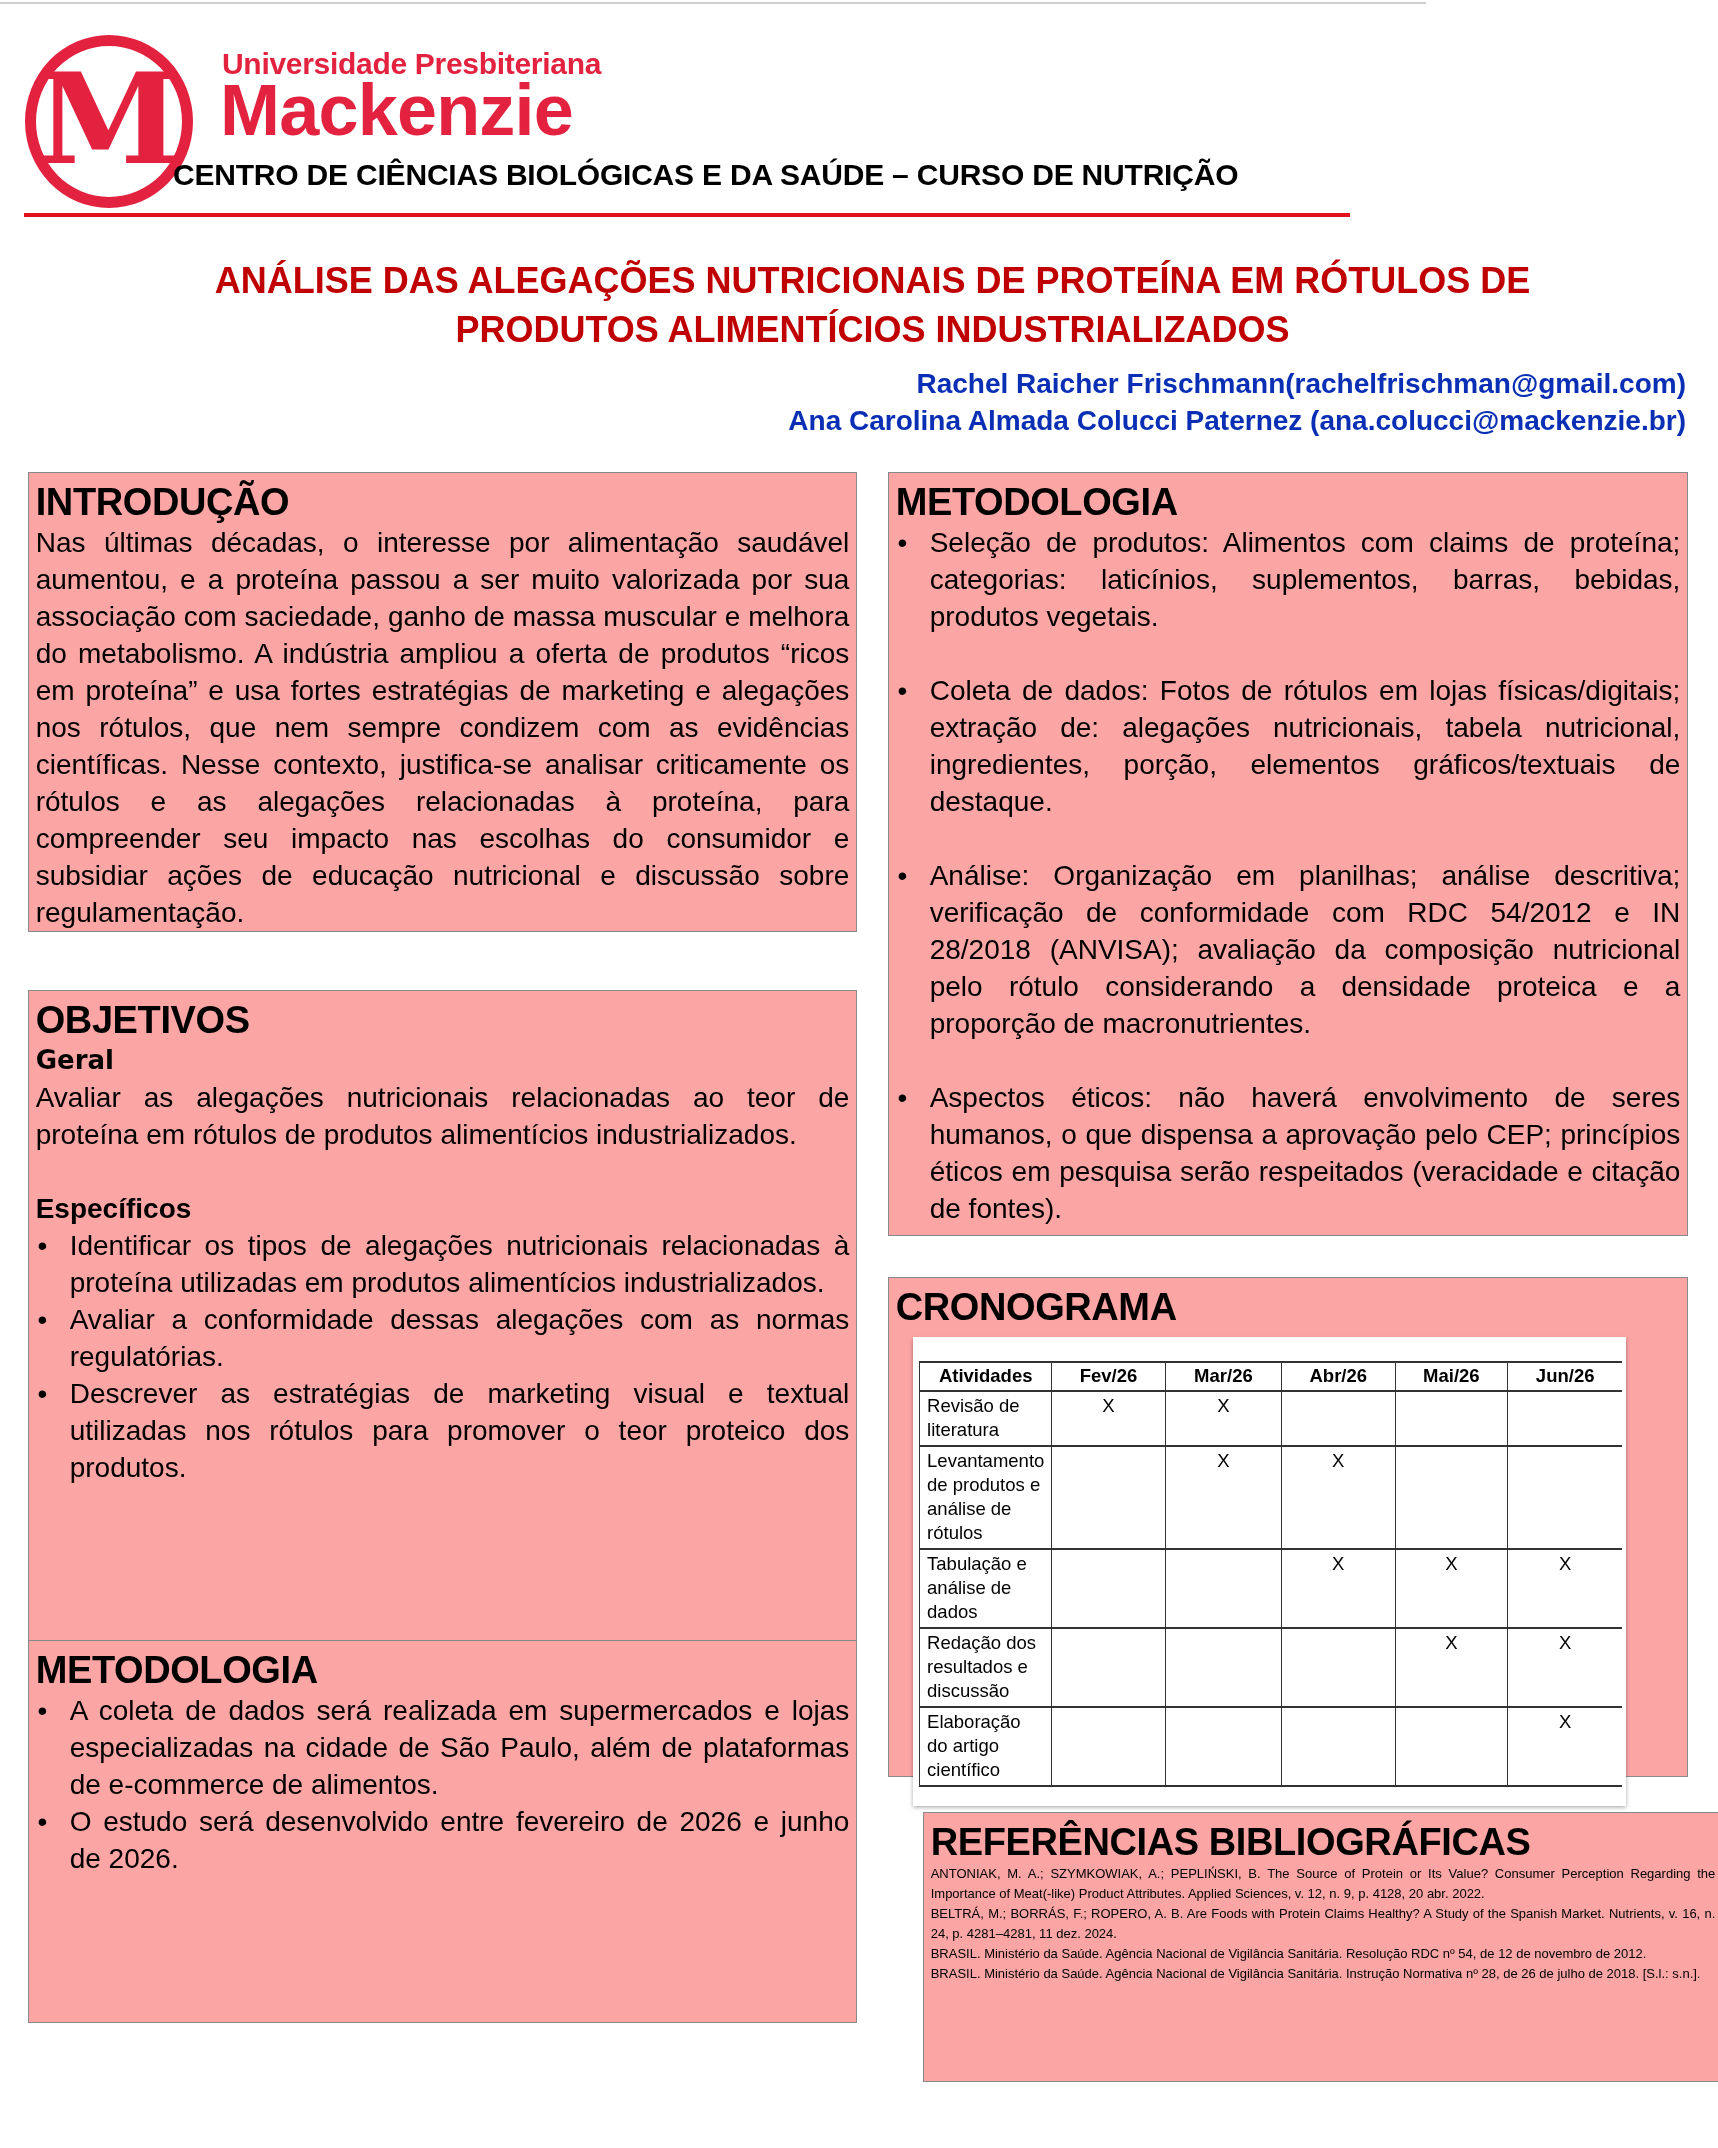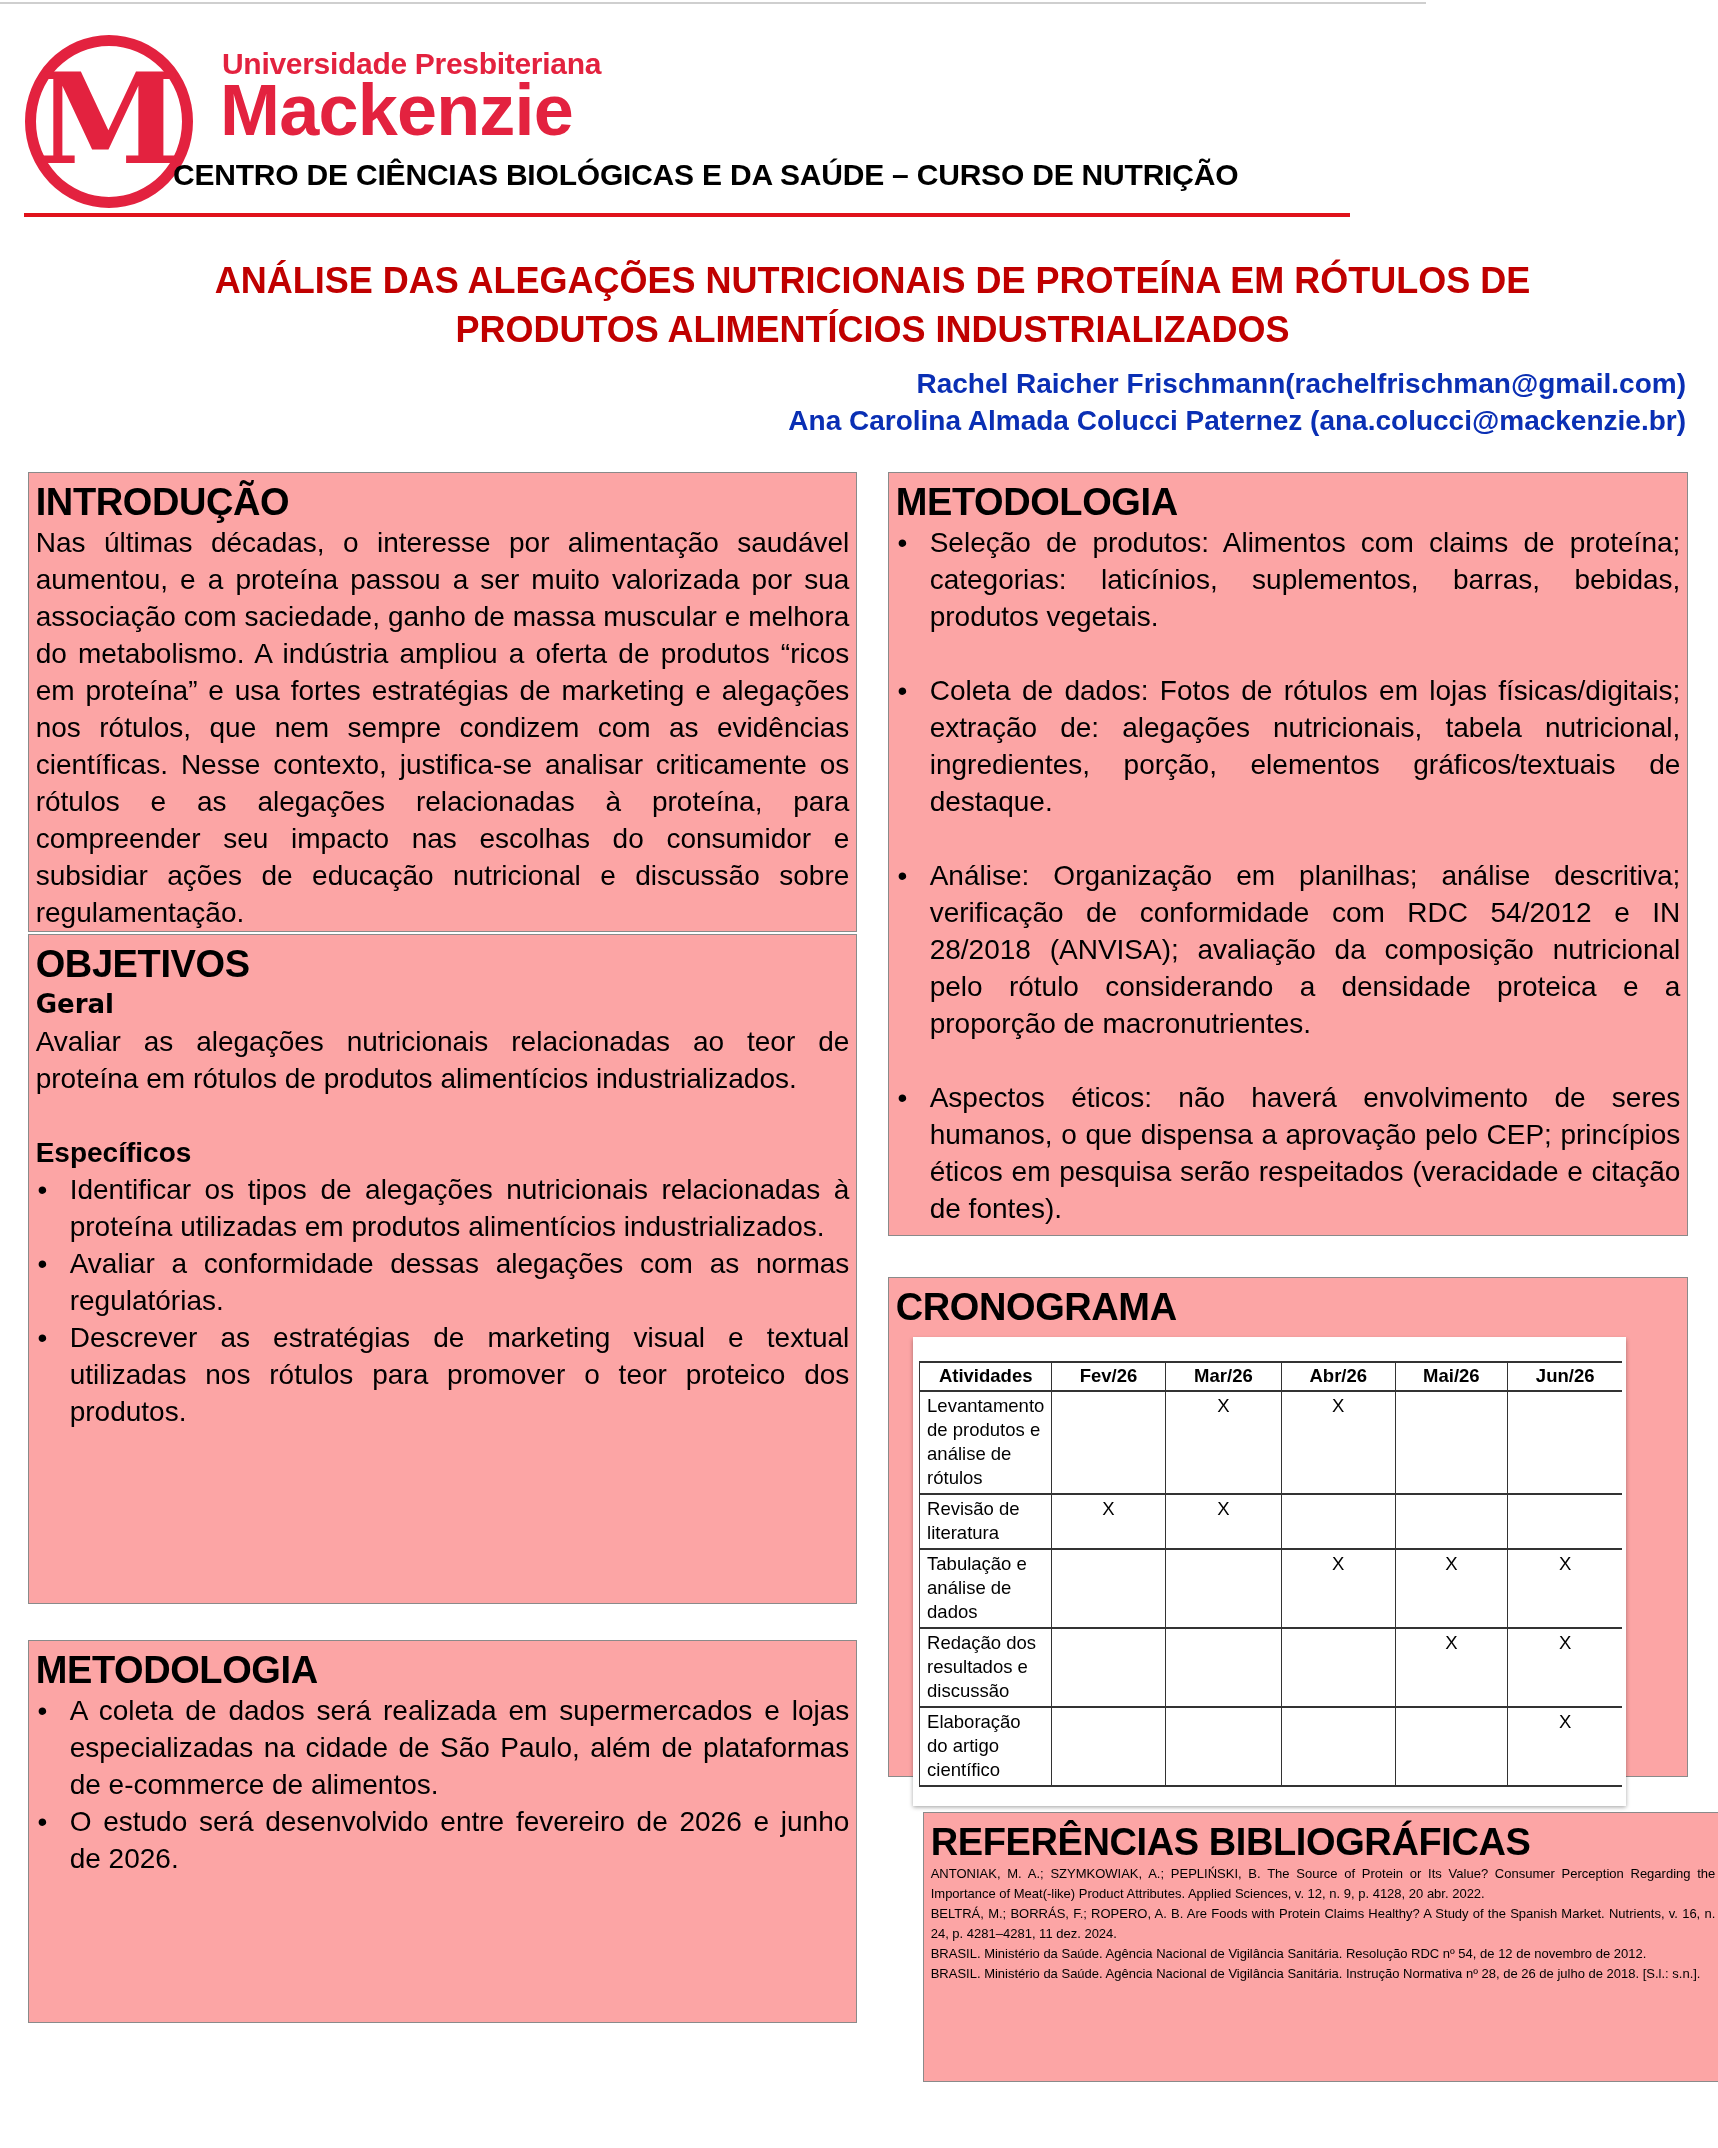--- a/index.html
+++ b/index.html
@@ -59,21 +59,21 @@
 <div class="authors">
   <div>Rachel Raicher Frischmann(rachelfrischman@gmail.com)</div>
   <div>Ana Carolina  Almada Colucci Paternez (ana.colucci@mackenzie.br)</div>
 </div>
 
 <div class="box" style="left:28px; top:472px; width:829px; height:460px;">
   <h2>INTRODUÇÃO</h2>
   <div class="body-text">Nas últimas décadas, o interesse por alimentação saudável aumentou, e a proteína passou a ser muito valorizada por sua associação com saciedade, ganho de massa muscular e melhora do metabolismo. A indústria ampliou a oferta de produtos “ricos em proteína” e usa fortes estratégias de marketing e alegações nos rótulos, que nem sempre condizem com as evidências científicas. Nesse contexto, justifica-se analisar criticamente os rótulos e as alegações relacionadas à proteína, para compreender seu impacto nas escolhas do consumidor e subsidiar ações de educação nutricional e discussão sobre regulamentação.</div>
 </div>
 
-<div class="box" style="left:28px; top:934px; width:829px; height:670px;">
+<div class="box" style="left:28px; top:990px; width:829px; height:670px;">
   <h2>OBJETIVOS</h2>
   <div class="sub">Geral</div>
   <div class="body-text">Avaliar as alegações nutricionais relacionadas ao teor de proteína em rótulos de produtos alimentícios industrializados.</div>
   <div class="sub2">Específicos</div>
   <ul class="bul">
     <li>Identificar os tipos de alegações nutricionais relacionadas à proteína utilizadas em produtos alimentícios industrializados.</li>
     <li>Avaliar a conformidade dessas alegações com as normas regulatórias.</li>
     <li>Descrever as estratégias de marketing visual e textual utilizadas nos rótulos para promover o teor proteico dos produtos.</li>
   </ul>
 </div>
@@ -105,32 +105,32 @@
           <th>Atividades</th>
           <th>Fev/26</th>
           <th>Mar/26</th>
           <th>Abr/26</th>
           <th>Mai/26</th>
           <th>Jun/26</th>
         </tr>
       </thead>
       <tbody>
         <tr>
+          <td class="act">Revisão de literatura</td>
+          <td>X</td>
+          <td>X</td>
+          <td></td>
+          <td></td>
+          <td></td>
+        </tr>
+        <tr>
           <td class="act">Levantamento de produtos e análise de rótulos</td>
           <td></td>
           <td>X</td>
           <td>X</td>
-          <td></td>
-          <td></td>
-        </tr>
-        <tr>
-          <td class="act">Revisão de literatura</td>
-          <td>X</td>
-          <td>X</td>
-          <td></td>
           <td></td>
           <td></td>
         </tr>
         <tr>
           <td class="act">Tabulação e análise de dados</td>
           <td></td>
           <td></td>
           <td>X</td>
           <td>X</td>
           <td>X</td>

